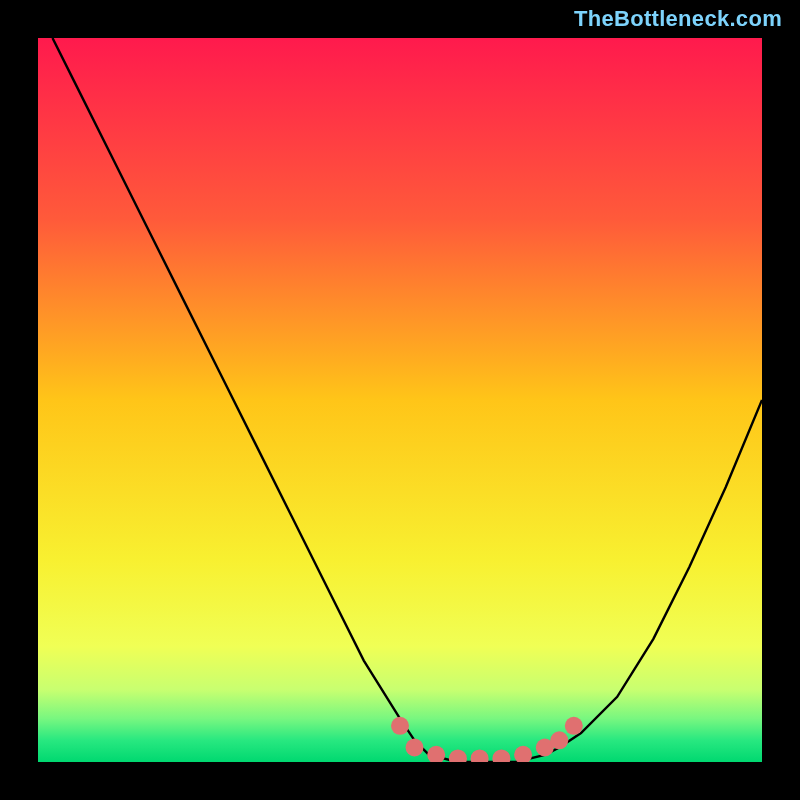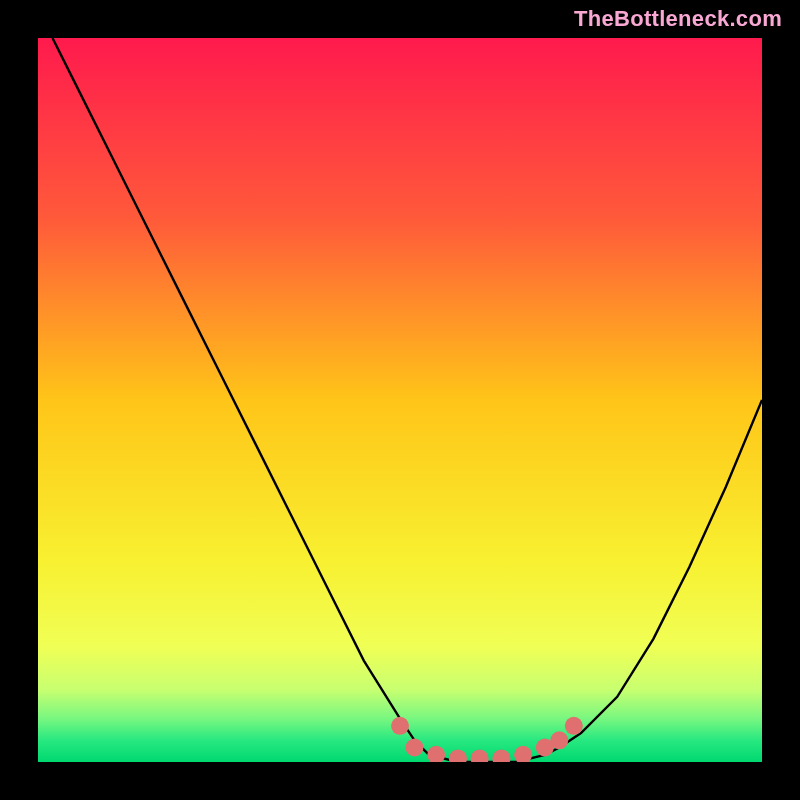--- a/index.html
+++ b/index.html
@@ -14,21 +14,21 @@
   .frame {
     position: relative;
     width: 800px;
     height: 800px;
     background: #000;
   }
   .watermark {
     position: absolute;
     top: 6px;
     right: 18px;
-    color: #f9a8d4;
+    color: #7dd3fc;
     font-size: 22px;
     font-weight: 600;
     letter-spacing: 0.3px;
     user-select: none;
   }
   .plot {
     position: absolute;
     left: 38px;
     top: 38px;
     width: 724px;

